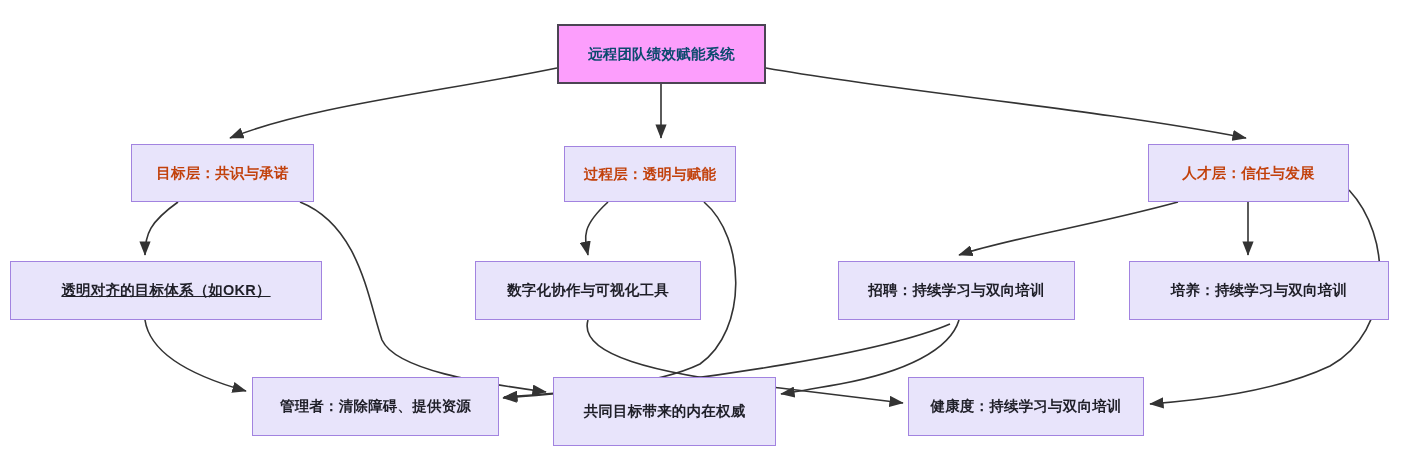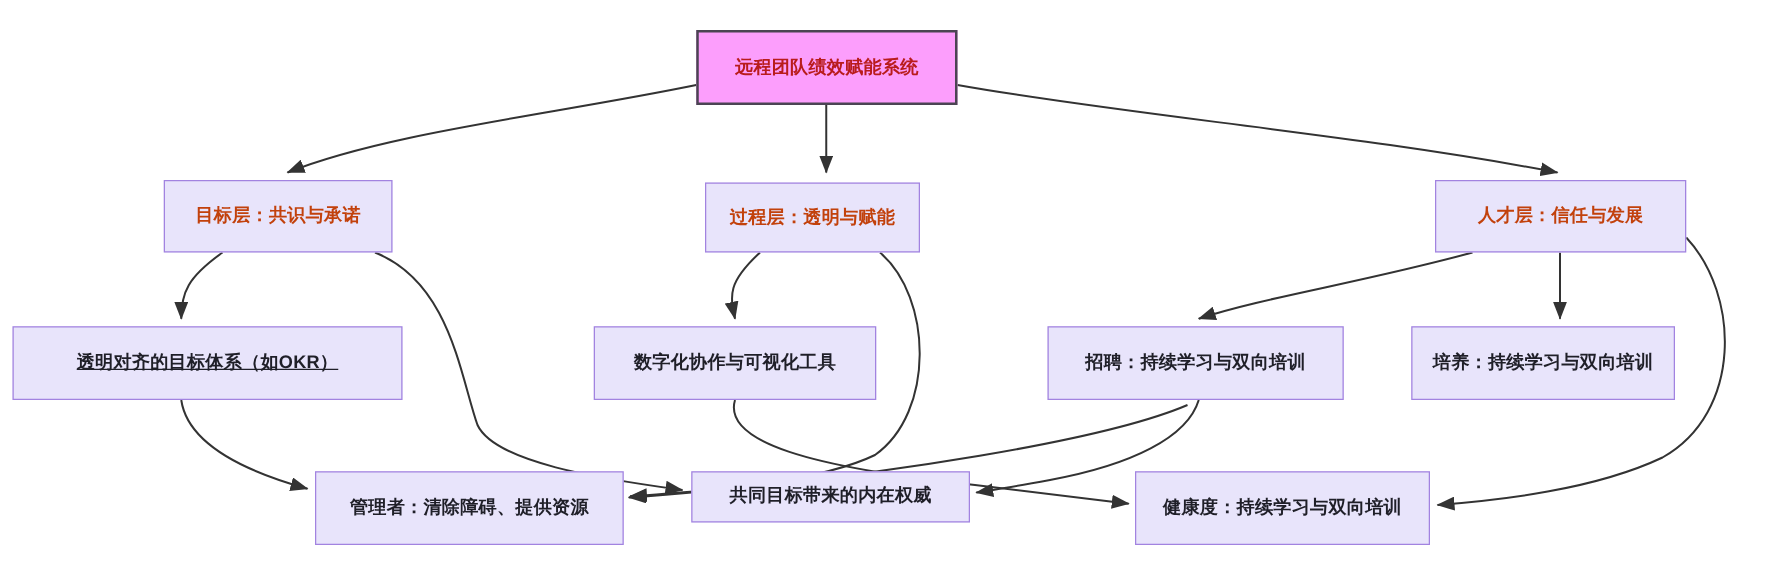--- a/index.html
+++ b/index.html
@@ -41,21 +41,21 @@
     letter-spacing: 0.2px;
   }
   .node-label {
     display: block;
     padding: 0 10px;
     white-space: nowrap;
   }
   .node-root {
     background: #fc9efc;
     border: 2.5px solid #4b4453;
-    color: #b91c1c;
+    color: #0c4a6e;
     font-size: 14.5px;
     font-weight: 600;
   }
   .node-level {
     background: #e8e4fb;
     border: 1.5px solid #a283e0;
     color: #c2410c;
     font-size: 14.5px;
     font-weight: 600;
   }
@@ -123,29 +123,29 @@
   </div>
 
   <div class="node node-leaf" style="left:475px; top:261px; width:226px; height:59px;">
     <span class="node-label">数字化协作与可视化工具</span>
   </div>
 
   <div class="node node-leaf" style="left:838px; top:261px; width:237px; height:59px;">
     <span class="node-label">招聘：持续学习与双向培训</span>
   </div>
 
-  <div class="node node-leaf" style="left:1129px; top:261px; width:211px; height:59px;">
+  <div class="node node-leaf" style="left:1129px; top:261px; width:260px; height:59px;">
     <span class="node-label">培养：持续学习与双向培训</span>
   </div>
 
   <div class="node node-leaf" style="left:252px; top:377px; width:247px; height:59px;justify-content:center;">
     <span class="node-label">管理者：清除障碍、提供资源</span>
   </div>
 
-  <div class="node node-leaf" style="left:553px; top:377px; width:223px; height:41px;">
+  <div class="node node-leaf" style="left:553px; top:377px; width:223px; height:69px;">
     <span class="node-label">共同目标带来的内在权威</span>
   </div>
 
   <div class="node node-leaf" style="left:908px; top:377px; width:236px; height:59px;">
     <span class="node-label">健康度：持续学习与双向培训</span>
   </div>
 
 </div>
 
 </body></html>

